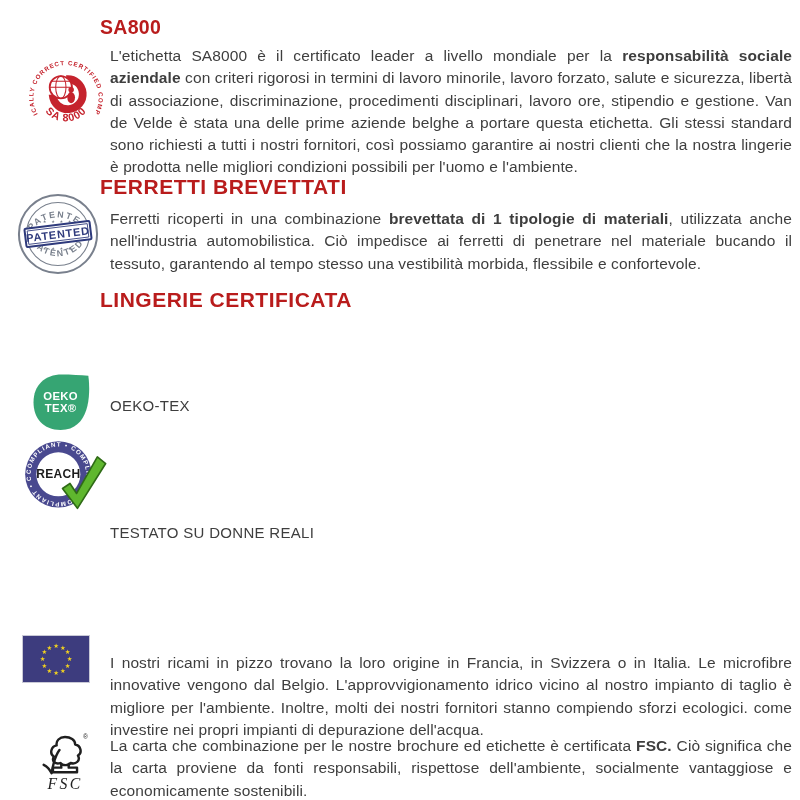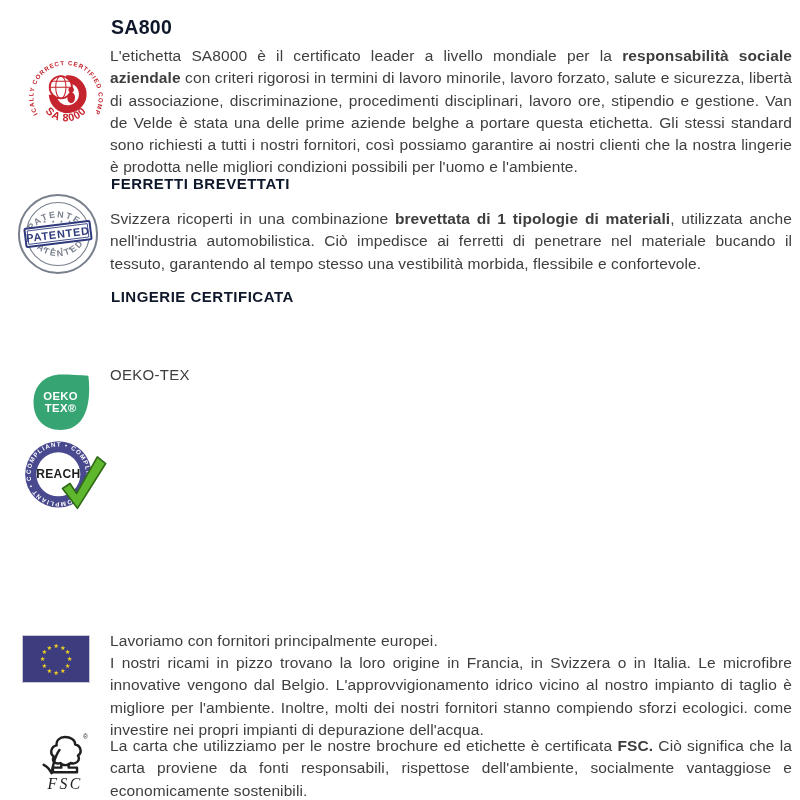--- a/index.html
+++ b/index.html
@@ -1,24 +1,24 @@
 <!DOCTYPE html>
 <html><head>
 <meta charset="utf-8">
 <style>
   html,body{margin:0;padding:0;background:#fff;}
   .page{position:relative;width:800px;height:800px;background:#ffffff;
         font-family:"Liberation Sans",sans-serif;color:#3e3e3e;overflow:hidden;}
   .para{position:absolute;width:682px;left:110px;font-size:15.5px;line-height:22.3px;
         text-align:justify;color:#3e3e3e;letter-spacing:0.1px;}
   .para .b{font-weight:700;}
-  .heading{position:absolute;left:111px;font-weight:700;color:#0f172a;letter-spacing:0.3px;}
+  .heading{position:absolute;left:100px;font-weight:700;color:#b91c1c;letter-spacing:0.3px;}
   .h1{font-size:19.5px;}
-  .h2{font-size:15px;letter-spacing:0.5px;}
-  .label{position:absolute;left:110px;font-size:15px;color:#3e3e3e;letter-spacing:0.3px;}
+  .h2{font-size:21px;letter-spacing:0.5px;}
+  .label{position:absolute;left:110px;font-size:15px;color:#3e3e3e;letter-spacing:0.3px;margin-top:31px;}
   .icon{position:absolute;}
   svg text{font-family:"Liberation Sans",sans-serif;}
   .fsc-serif{font-family:"Liberation Serif",serif;}
 </style>
 </head>
 <body>
 
 <div class="page">
 
   <div class="icon" style="left:23px;top:52px;width:86px;height:86px;">
@@ -65,21 +65,21 @@
       <text x="50" y="36.5" text-anchor="middle" font-size="5" letter-spacing="2" fill="#79808d">★ ★ ★ ★</text>
       <text x="50" y="69" text-anchor="middle" font-size="5" letter-spacing="2" fill="#79808d">★ ★ ★ ★</text>
       <g transform="rotate(-7 50 50)">
         <rect x="11" y="39" width="78" height="22" rx="1.5" fill="#ffffff" stroke-width="2.4" stroke="#2e3a7c"></rect>
         <rect x="14" y="42" width="72" height="16" fill="none" stroke-width="1" stroke="#2e3a7c"></rect>
         <text x="50" y="55" text-anchor="middle" font-size="13" font-weight="bold" letter-spacing="1" fill="#2e3a7c">PATENTED</text>
       </g>
     </svg>
   </div>
 
-  <div class="para" style="top:208px;"><span>Svizzera ricoperti in una combinazione </span><span class="b">brevettata di 1 tipologie di materiali</span><span>, utilizzata anche nell'industria automobilistica. Ciò impedisce ai ferretti di penetrare nel materiale bucando il tessuto, garantendo al tempo stesso una vestibilità morbida, flessibile e confortevole.</span></div>
+  <div class="para" style="top:208px;"><span>Ferretti ricoperti in una combinazione </span><span class="b">brevettata di 1 tipologie di materiali</span><span>, utilizzata anche nell'industria automobilistica. Ciò impedisce ai ferretti di penetrare nel materiale bucando il tessuto, garantendo al tempo stesso una vestibilità morbida, flessibile e confortevole.</span></div>
 
   <div class="heading h2" style="top:288px;text-align:right;">LINGERIE CERTIFICATA</div>
 
   <div class="icon" style="left:31px;top:372px;width:63px;height:60px;">
     <svg width="63" height="60" viewBox="0 0 100 95">
       <path d="M 91,6 C 95,36 93,92 47,92 C 19,92 4,73 4,48 C 4,21 22,4 49,4 C 63,4 79,5 91,6 Z" fill="#36a573"></path>
       <text x="47" y="44" text-anchor="middle" font-size="18" font-weight="bold" letter-spacing="0.5" fill="#ffffff">OEKO</text>
       <text x="47" y="64" text-anchor="middle" font-size="18" font-weight="bold" letter-spacing="0.5" fill="#ffffff">TEX®</text>
     </svg>
   </div>
@@ -95,20 +95,21 @@
       <circle cx="45" cy="45" r="26.5" fill="#ffffff"></circle>
       <text font-size="7.4" font-weight="bold" letter-spacing="1.4" fill="#ffffff">
         <textPath href="#reachRing" startOffset="0%">COMPLIANT • COMPLIANT • COMPLIANT • COMPLIANT</textPath>
       </text>
       <text x="45" y="50" text-anchor="middle" font-size="14.5" font-weight="bold" letter-spacing="0.3" fill="#1c1c1c">REACH</text>
       <polygon points="50,62 59,56 67,68 92,24 102,32 68,86" stroke-width="2" stroke-linejoin="round" stroke="#2f6b16" fill="#5fb72e"></polygon>
     </svg>
   </div>
 
 
+  <div class="label" style="top:493px;">TESTATO SU DONNE REALI</div>
 
   <div class="icon" style="left:22px;top:635px;width:68px;height:48px;">
     <svg width="68" height="48" viewBox="0 0 68 48">
       <rect x="0.5" y="0.5" width="67" height="47" stroke="#c9c9d6" stroke-width="1" fill="#3d3c7e"></rect>
       <g font-size="6.4" text-anchor="middle" fill="#f2d21f">
         <text x="34" y="12.7">★</text>
         <text x="40.75" y="14.5">★</text>
         <text x="45.7" y="19.4">★</text>
         <text x="47.5" y="26.2">★</text>
         <text x="45.7" y="32.9">★</text>
@@ -116,30 +117,29 @@
         <text x="34" y="39.7">★</text>
         <text x="27.25" y="37.9">★</text>
         <text x="22.3" y="32.9">★</text>
         <text x="20.5" y="26.2">★</text>
         <text x="22.3" y="19.4">★</text>
         <text x="27.25" y="14.5">★</text>
       </g>
     </svg>
   </div>
 
-  <div class="para" style="top:630px;text-align:left;">Lavoriamo con fornitori principalmente europei.</div>
   <div class="para" style="top:652px;"><span>I nostri ricami in pizzo trovano la loro origine in Francia, in Svizzera o in Italia. Le microfibre innovative vengono dal Belgio. L'approvvigionamento idrico vicino al nostro impianto di taglio è migliore per l'ambiente. Inoltre, molti dei nostri fornitori stanno compiendo sforzi ecologici. come investire nei propri impianti di depurazione dell'acqua.</span></div>
 
   <div class="icon" style="left:40px;top:729px;width:50px;height:68px;font-style:italic;">
     <svg width="50" height="68" viewBox="0 0 54 72">
       <text x="49" y="10" text-anchor="middle" font-size="7" fill="#1f1f1f">®</text>
       <g fill="none" stroke-width="2.6" stroke-linecap="round" stroke-linejoin="round" stroke="#1f1f1f">
         <path d="M 4,38 C 8,40 11,44 12.5,47 C 14,38 16.5,28 21,22"></path>
         <path d="M 27,8 C 21,8 17,12 18,17 C 12,18 10,26 15,29 C 12,34 17,38 22,36 C 24,39 31,39 33,36 C 39,38 44,33 41,28 C 46,25 44,17 38,16 C 38,11 33,8 27,8 Z"></path>
         <path d="M 23,37 L 23,41 L 14,41 L 14,46 L 40,46 L 40,41 L 31,41 L 31,37"></path>
       </g>
       <text x="27" y="64" text-anchor="middle" font-size="17" letter-spacing="2.5" class="fsc-serif" fill="#1f1f1f">FSC</text>
     </svg>
   </div>
 
-  <div class="para" style="top:735px;"><span>La carta che utilizziamo per le nostre brochure ed etichette è certificata </span><span class="b">FSC.</span><span> Ciò significa che la carta proviene da fonti responsabili, rispettose dell'ambiente, socialmente vantaggiose e economicamente sostenibili.</span></div>
+  <div class="para" style="top:735px;"><span>La carta che combinazione per le nostre brochure ed etichette è certificata </span><span class="b">FSC.</span><span> Ciò significa che la carta proviene da fonti responsabili, rispettose dell'ambiente, socialmente vantaggiose e economicamente sostenibili.</span></div>
 
 </div>
 
 </body></html>

